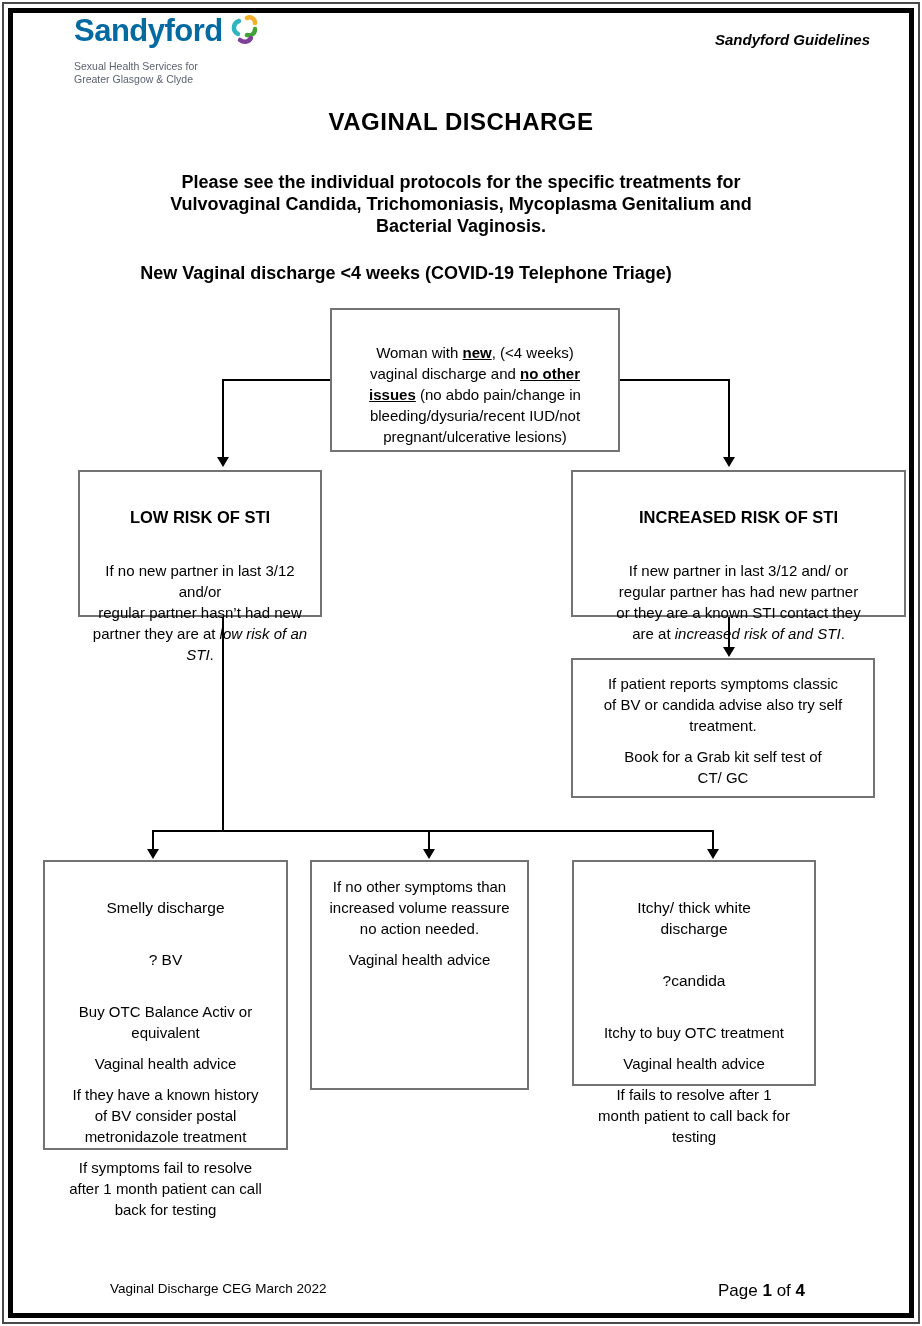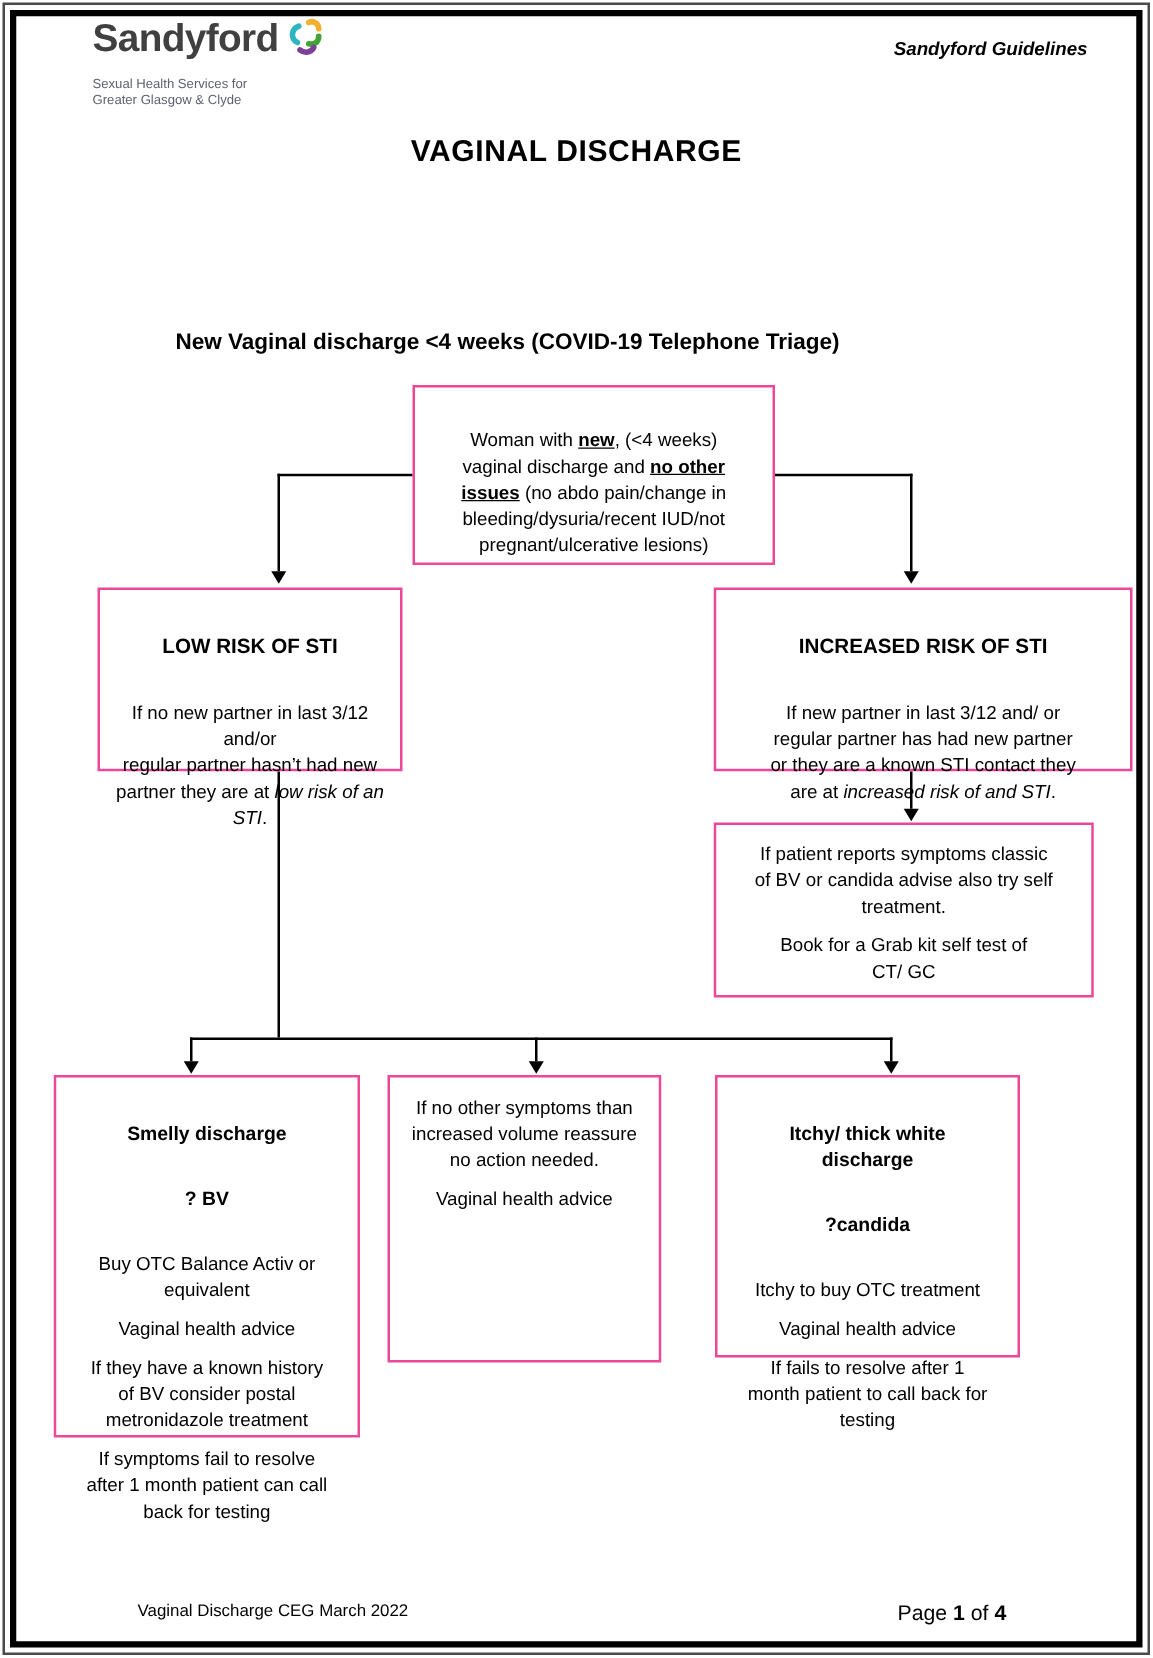--- a/index.html
+++ b/index.html
@@ -8,40 +8,40 @@
     font-family:"Liberation Sans","DejaVu Sans",sans-serif;color:#000;
     -webkit-font-smoothing:antialiased;
   }
   .frame-outer{position:absolute;left:2px;top:2px;right:2px;bottom:2px;border:2px solid #4a4a4a;}
   .frame-inner{position:absolute;left:8px;top:8px;right:8px;bottom:8px;border:5px solid #000;}
   .content{position:absolute;left:0;top:0;width:922px;height:1326px;}
 
   
   .logo{position:absolute;left:74px;top:14px;}
   .logo-row{display:flex;align-items:flex-start;}
-  .brand{font-size:31px;font-weight:bold;color:#404040;letter-spacing:-0.5px;line-height:34px;}
+  .brand{font-size:31px;font-weight:bold;color:#0369a1;letter-spacing:-0.5px;line-height:34px;}
   .logo-mark{margin-left:6px;margin-top:0px;}
   .tagline{margin-top:6px;font-size:10.5px;line-height:13px;color:#5E6270;}
   .guidelines-label{position:absolute;top:31px;right:52px;font-size:15px;font-style:italic;font-weight:bold;}
 
   
   .doc-title{position:absolute;top:108px;left:0;width:922px;text-align:center;
     font-size:24px;font-weight:bold;letter-spacing:0.5px;}
   .intro{position:absolute;top:171px;left:111px;width:700px;text-align:center;
     font-size:18px;font-weight:bold;line-height:22px;white-space:pre-line;}
   .section-heading{position:absolute;top:263px;left:0;width:812px;text-align:center;
     font-size:18px;font-weight:bold;}
 
   
-  .fbox{position:absolute;box-sizing:border-box;border:2px solid #ec4899;background:#fff;
+  .fbox{position:absolute;box-sizing:border-box;border:2px solid #737373;background:#fff;
     text-align:center;font-size:15px;line-height:21px;white-space:pre-line;}
   .fbox p{margin:0 0 10px 0;}
   .fbox p:last-child{margin-bottom:0;}
   .box-title{font-weight:bold;font-size:16.5px;margin:0 0 11px 0;}
-  .box-h{font-weight:bold;font-size:15.5px;margin:0 0 10px 0;}
+  .box-h{font-weight:normal;font-size:15.5px;margin:0 0 10px 0;}
   .bu{font-weight:bold;text-decoration:underline;}
   .it{font-style:italic;}
 
   #root-box{left:330px;top:308px;width:290px;height:144px;padding:11px 10px;}
   #low-risk-box{left:78px;top:470px;width:244px;height:147px;padding:14px 8px;}
   #increased-risk-box{left:571px;top:470px;width:335px;height:147px;padding:14px 8px;}
   #grab-kit-box{left:571px;top:658px;width:304px;height:140px;padding:13px 8px;}
   #smelly-box{left:43px;top:860px;width:245px;height:290px;padding:14px 6px;}
   #reassure-box{left:310px;top:860px;width:219px;height:230px;padding:14px 6px;}
   #candida-box{left:572px;top:860px;width:244px;height:226px;padding:14px 6px;}
@@ -76,20 +76,23 @@
       </div>
     </div>
     <div class="tagline">
       <div>Sexual Health Services for</div>
       <div>Greater Glasgow &amp; Clyde</div>
     </div>
   </div>
   <div class="guidelines-label">Sandyford Guidelines</div>
 
   <div class="doc-title">VAGINAL DISCHARGE</div>
+  <div class="intro">Please see the individual protocols for the specific treatments for
+Vulvovaginal Candida, Trichomoniasis, Mycoplasma Genitalium and
+Bacterial Vaginosis.</div>
   <div class="section-heading">New Vaginal discharge &lt;4 weeks (COVID-19 Telephone Triage)</div>
 
   <div class="hline" style="left:222px;top:379px;width:110px;height:2px;"></div>
   <div class="vline" style="left:222px;top:379px;width:2px;height:78px;"></div>
   <div class="arrow-down" style="left:217px;top:457px;"></div>
 
   <div class="hline" style="left:620px;top:379px;width:110px;height:2px;"></div>
   <div class="vline" style="left:728px;top:379px;width:2px;height:78px;"></div>
   <div class="arrow-down" style="left:723px;top:457px;"></div>
 

